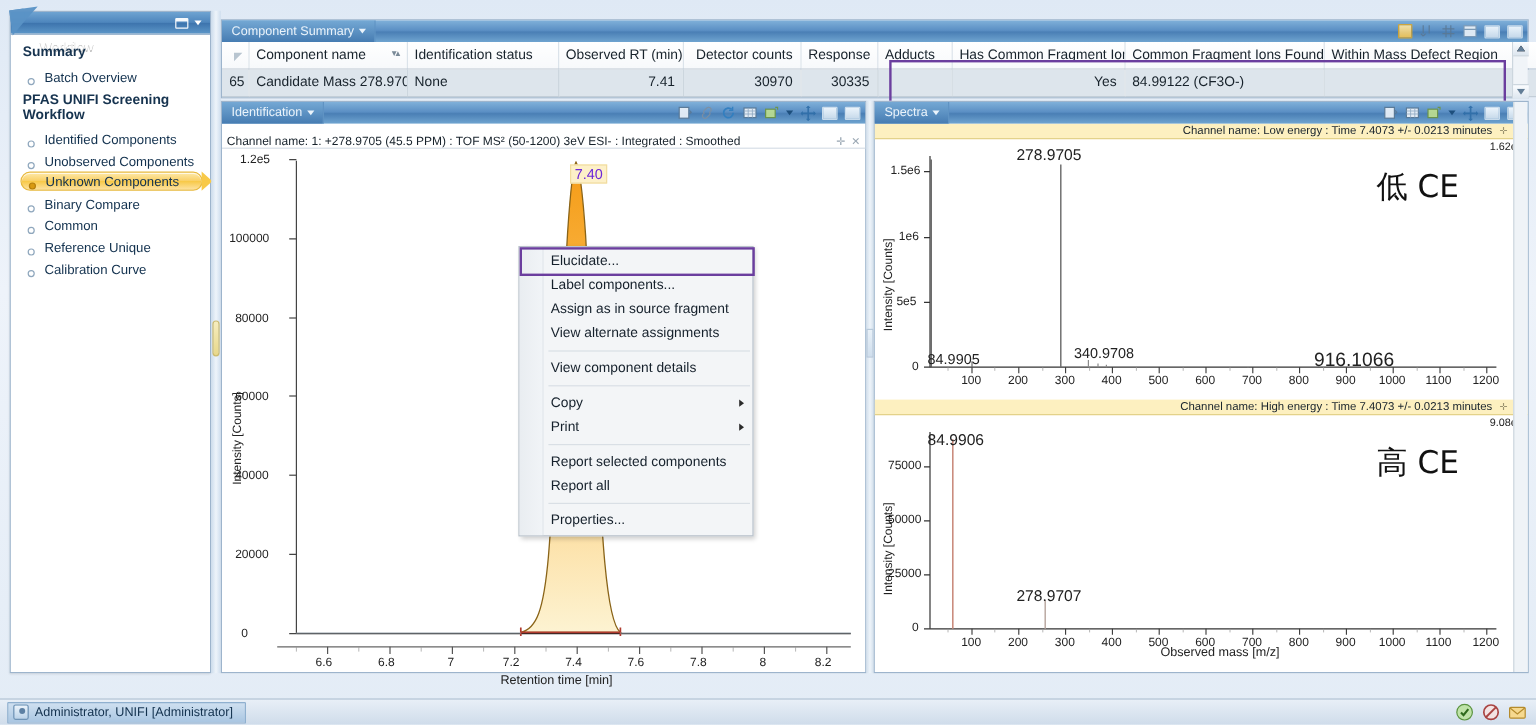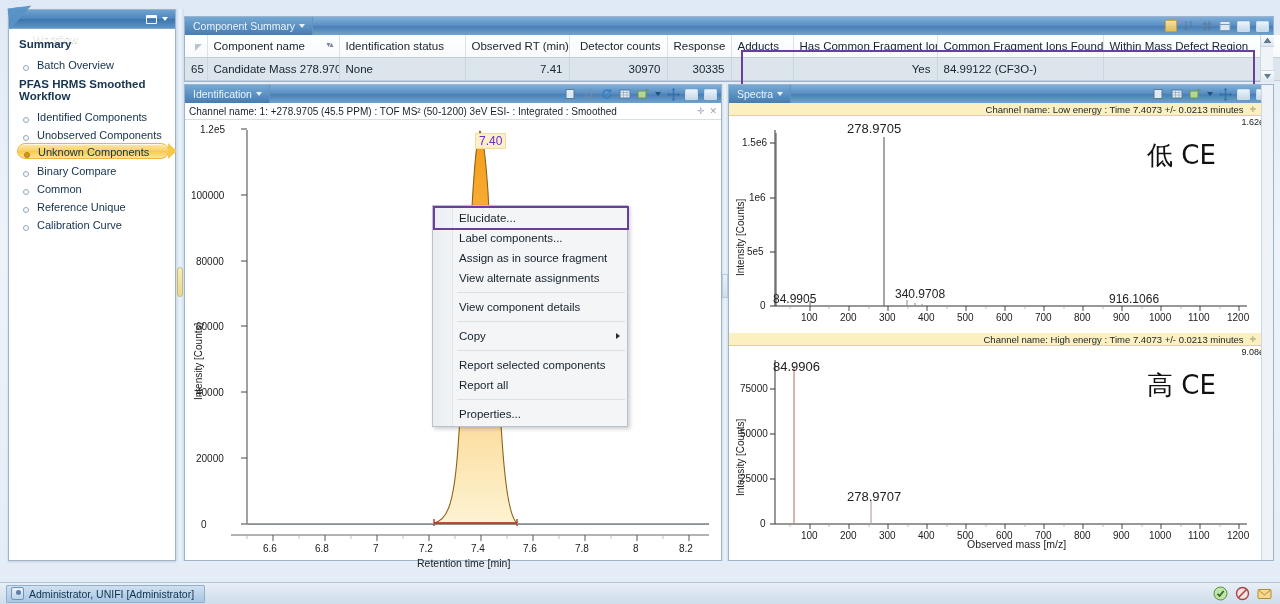--- a/index.html
+++ b/index.html
@@ -163,21 +163,21 @@
     background: linear-gradient(180deg,#fbfdff,#dde6ef); border-bottom:1px solid #ccd6de; }
 
   
   #chrom-panel {
     position: absolute; left: 184px; top: 84px;
     width: 538px; height: 477px;
     background: #ffffff; border: 1px solid #9db4cc;
   }
   .chan-bar {
     height: 17px; background: #ffffff; border-bottom: 1px solid #d6dee6;
-    display: flex; align-items: center; padding: 0 4px;
+    display: flex; padding: 10px 4px;
     font-size: 10px; color: #17222b; white-space: nowrap; overflow: hidden;
   }
   .chan-bar .pin { margin-left: auto; display:flex; gap:5px; color:#9aa7b3; font-size:9px;}
   #chrom-plot { position: relative; width: 100%; height: calc(100% - 35px); }
   .axis-label-y {
     position: absolute; font-size: 10px; color: #222;
     transform: rotate(-90deg); transform-origin: left top; white-space: nowrap;
   }
   .axis-label-x { position: absolute; font-size: 10.5px; color: #222; white-space: nowrap; }
   .tick-txt { position: absolute; font-size: 10px; color: #222; white-space: nowrap; }
@@ -284,21 +284,21 @@
       </div>
     </div>
     <div id="workflow-body">
 
       <div class="wf-group">Summary</div>
       <div class="wf-item">
         <span class="bullet"></span>
         <span>Batch Overview</span>
       </div>
 
-      <div class="wf-group" style="margin-top:6px">PFAS HRMS Smoothed Workflow</div>
+      <div class="wf-group" style="margin-top:6px">PFAS UNIFI Screening Workflow</div>
 
       <div class="wf-item">
         <span class="bullet"></span>
         <span>Identified Components</span>
       </div>
       <div class="wf-item">
         <span class="bullet"></span>
         <span>Unobserved Components</span>
       </div>
       <div class="wf-item selected">
@@ -574,20 +574,21 @@
     <div id="ctx-menu">
       <div class="gutter"></div>
       <div class="mi"><span>Elucidate...</span></div>
       <div class="mi"><span>Label components...</span></div>
       <div class="mi"><span>Assign as in source fragment</span></div>
       <div class="mi"><span>View alternate assignments</span></div>
       <div class="msep"></div>
       <div class="mi"><span>View component details</span></div>
       <div class="msep"></div>
       <div class="mi"><span>Copy</span><span class="arr"></span></div>
+      <div class="mi"><span>Print</span><span class="arr"></span></div>
       <div class="msep"></div>
       <div class="mi"><span>Report selected components</span></div>
       <div class="mi"><span>Report all</span></div>
       <div class="msep"></div>
       <div class="mi"><span>Properties...</span></div>
       <div class="purple-box" id="ctx-highlight"></div>
     </div>
   </div>
 
   <div id="mid-split">
@@ -707,21 +708,21 @@
       <div class="tick-txt" style="left:420px; top:196px">1000</div>
       <div class="tick-txt" style="left:459px; top:196px">1100</div>
       <div class="tick-txt" style="left:498px; top:196px">1200</div>
 
       <div class="axis-label-y" style="left:6px; top:160px">Intensity [Counts]</div>
 
       
       <div class="tick-txt" style="left:44px; top:176px; font-size:12px">84.9905</div>
       <div class="tick-txt" style="left:118px; top:5px; font-size:13px">278.9705</div>
       <div class="tick-txt" style="left:166px; top:171px; font-size:12px">340.9708</div>
-      <div class="tick-txt" style="left:380px; top:176px; font-size:12px">916.1066</div>
+      <div class="tick-txt" style="left:366px; top:176px; font-size:16px">916.1066</div>
 
       <div class="cjk" style="left:418px; top:22px">低 CE</div>
     </div>
 
     <div class="spec-chan">
       <span>Channel name: High energy : Time 7.4073 +/- 0.0213 minutes</span>
       <span class="pin">✛</span>
       <span class="pin">✕</span>
     </div>
 

